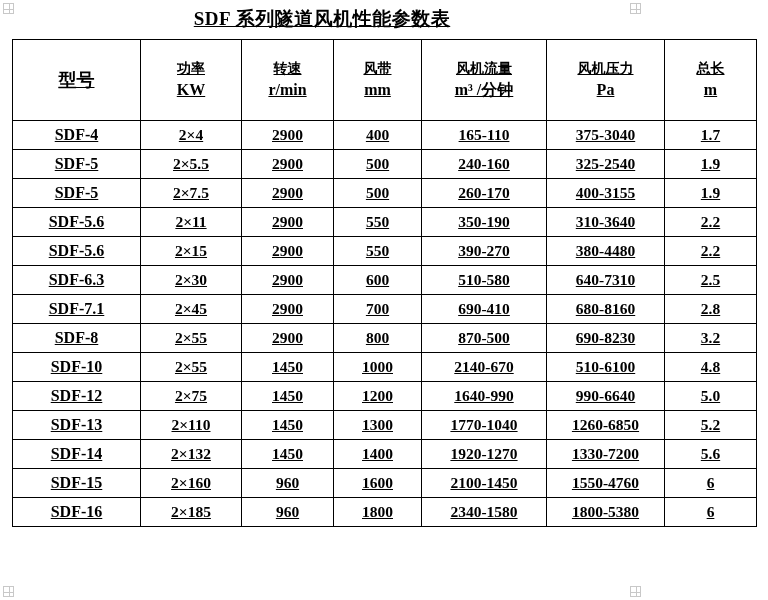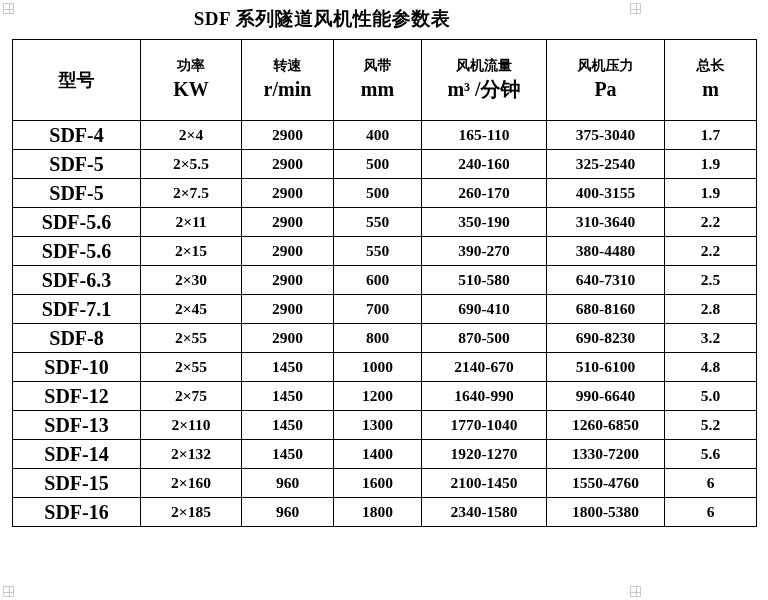--- a/index.html
+++ b/index.html
@@ -12,20 +12,21 @@
     height: 600px;
     font-family: "Liberation Serif", "DejaVu Serif", serif;
     color: #000000;
     overflow: hidden;
   }
   .page {
     position: relative;
     width: 644px;
     height: 600px;
     box-sizing: border-box;
+    text-decoration: underline;
   }
   .corner-mark {
     position: absolute;
     width: 11px;
     height: 11px;
     border: 1px solid #c8c8c8;
     box-sizing: border-box;
   }
   .corner-mark::before,
   .corner-mark::after {
@@ -78,34 +79,34 @@
     font-size: 17px;
     line-height: 1.35;
     padding: 2px 2px;
   }
   table.spec thead th .hdr-main {
     display: block;
     font-size: 14px;
   }
   table.spec thead th .hdr-unit {
     display: block;
-    font-size: 20px;
+    font-size: 16px;
     font-weight: bold;
   }
   table.spec thead th.single .hdr-main {
     font-size: 18px;
   }
   table.spec tbody td {
     height: 28px;
     font-size: 15.5px;
     padding: 0;
     white-space: nowrap;
   }
   table.spec tbody td.model {
-    font-size: 20px;
+    font-size: 16px;
   }
   
   col.c0 { width: 128px; }
   col.c1 { width: 101px; }
   col.c2 { width: 92px; }
   col.c3 { width: 88px; }
   col.c4 { width: 125px; }
   col.c5 { width: 118px; }
   col.c6 { width: 92px; }
 </style>

